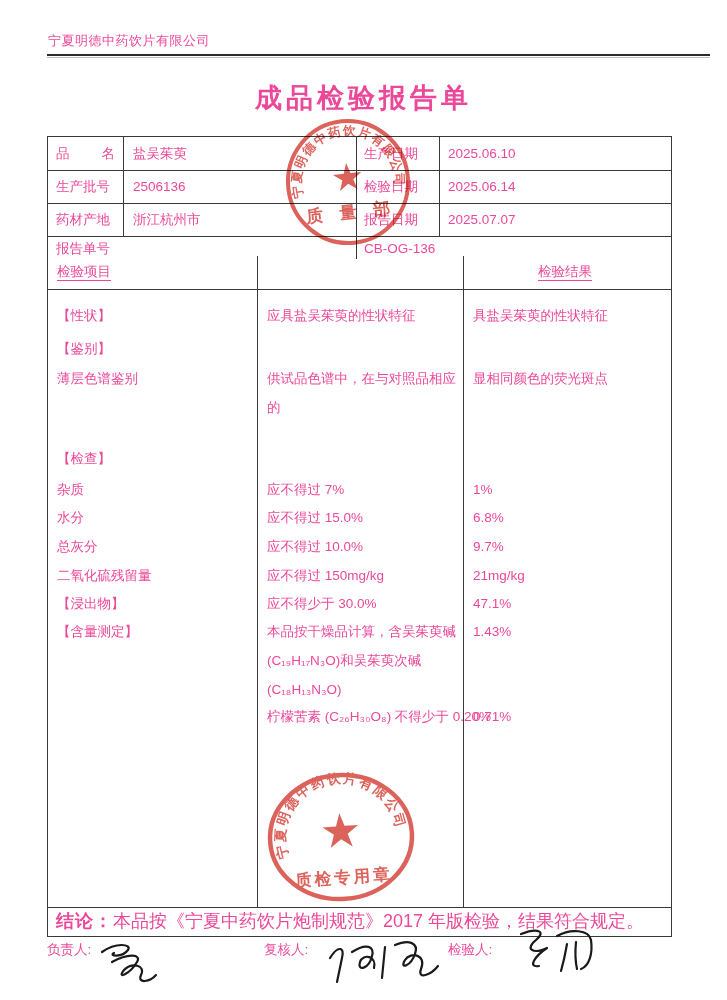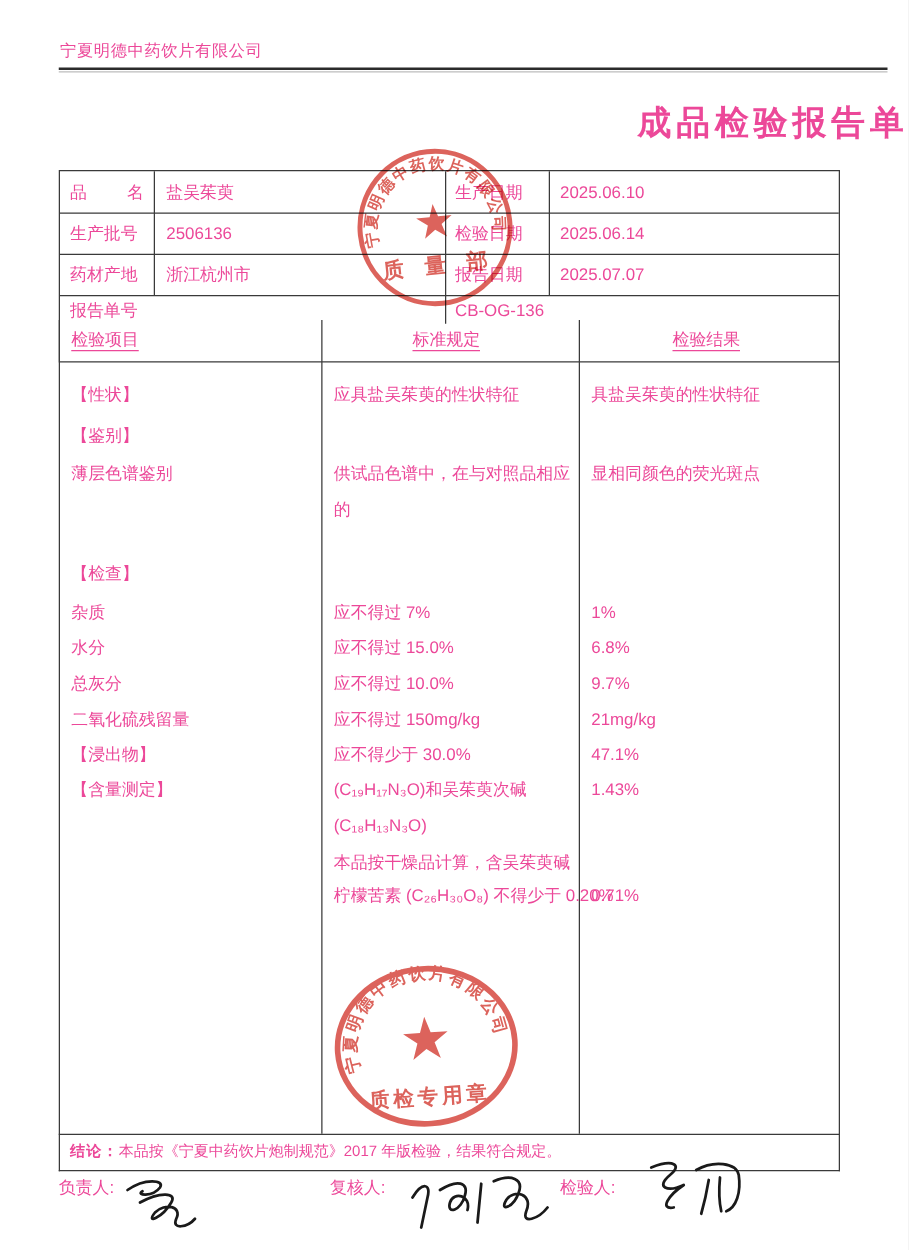--- a/index.html
+++ b/index.html
@@ -7,21 +7,21 @@
     position:relative;width:727px;height:1000px;background:#ffffff;
     font-family:Liberation Sans, sans-serif;color:#ec4899;
     overflow:hidden;margin:0 auto;
   }
   
   .header{position:absolute;left:47px;top:26px;width:663px;height:28px;
     border-bottom:2px solid #2b2b2b;}
   .header:after{content:"";position:absolute;left:0;right:0;bottom:-4px;border-bottom:1px solid #bdbdbd;}
   .co-name{position:absolute;left:1px;top:6px;font-size:13px;letter-spacing:.5px;}
   .doc-code{position:absolute;right:0;top:6px;font-size:12.5px;font-weight:bold;letter-spacing:.3px;}
-  .title{position:absolute;left:0;width:727px;top:80px;text-align:right;
+  .title{position:absolute;left:0;width:727px;top:80px;text-align:center;
     font-size:27px;font-weight:bold;letter-spacing:4px;}
   
   .info-table{position:absolute;left:47px;top:136px;width:625px;height:154px;
     border:1.5px solid #3a3a3a;box-sizing:border-box;}
   .hline{position:absolute;left:0;width:100%;height:1px;background:#3a3a3a;}
   .vline{position:absolute;top:0;width:1px;background:#3a3a3a;}
   .cell{position:absolute;font-size:13.5px;line-height:33px;white-space:nowrap;}
   .jlabel{text-align:justify;text-align-last:justify;}
   
   .items-table{position:absolute;left:47px;top:256px;width:625px;height:652px;
@@ -34,21 +34,21 @@
   .irow{position:absolute;left:0;width:100%;}
   .ic{position:absolute;font-size:13.5px;line-height:29px;}
   .ic1{left:9px;width:192px;}
   .ic2{left:219px;width:190px;}
   .ic3{left:425px;width:192px;}
   .r1{top:45px}.r2{top:78px}.r3{top:108px}.r4{top:188px}.r5{top:219px}
   .r6{top:247px}.r7{top:276px}.r8{top:305px}.r9{top:333px}.r10{top:361px}.r11{top:446px}
   
   .conclusion{position:absolute;left:47px;top:908px;width:625px;height:29px;
     border:1.5px solid #3a3a3a;border-top:none;box-sizing:border-box;
-    font-size:12px;line-height:27px;white-space:nowrap;padding-left:8px;}
+    font-size:18px;line-height:27px;white-space:nowrap;padding-left:8px;}
   .conclusion b{letter-spacing:1px;}
   
   .signoff-label{position:absolute;top:941px;font-size:13.5px;}
   .sig{position:absolute;}
   .sig path{stroke:#1a1a1a;stroke-width:2.2;fill:none;stroke-linecap:round;stroke-linejoin:round;}
   
   .stamp{position:absolute;opacity:.84;mix-blend-mode:multiply;pointer-events:none;}
   .stamp text{fill:#d5453c;}
   .stamp .ring{stroke:#d5453c;fill:none;}
   .stamp .star{fill:#d5453c;}
@@ -88,21 +88,20 @@
 
     <div class="cell" style="left:8px;top:99px;line-height:25px">报告单号</div>
     <div class="cell" style="left:316px;top:99px;line-height:25px">CB-OG-136</div>
   </div>
 
   <div class="items-table">
     <div class="col-div" style="left:209px"></div>
     <div class="col-div" style="left:415px"></div>
 
     <div class="ith h1">检验项目</div>
-    <div class="ith h2">标准规定</div>
     <div class="ith h3">检验结果</div>
 
     <div class="irow r1">
       <div class="ic ic1">【性状】</div>
       <div class="ic ic2">应具盐吴茱萸的性状特征</div>
       <div class="ic ic3">具盐吴茱萸的性状特征</div>
     </div>
     <div class="irow r2">
       <div class="ic ic1">【鉴别】</div>
     </div>
@@ -137,22 +136,22 @@
       <div class="ic ic3">21mg/kg</div>
     </div>
     <div class="irow r9">
       <div class="ic ic1">【浸出物】</div>
       <div class="ic ic2">应不得少于 30.0%</div>
       <div class="ic ic3">47.1%</div>
     </div>
     <div class="irow r10">
       <div class="ic ic1">【含量测定】</div>
       <div class="ic ic2">
+        <div>本品按干燥品计算，含吴茱萸碱</div>
         <div>(C₁₉H₁₇N₃O)和吴茱萸次碱(C₁₈H₁₃N₃O)</div>
-        <div>本品按干燥品计算，含吴茱萸碱</div>
       </div>
       <div class="ic ic3">1.43%</div>
     </div>
     <div class="irow r11">
       <div class="ic ic2" style="white-space:nowrap">柠檬苦素 (C₂₆H₃₀O₈) 不得少于 0.20%</div>
       <div class="ic ic3">0.71%</div>
     </div>
   </div>
 
   <div class="conclusion"><b>结论：</b><span>本品按《宁夏中药饮片炮制规范》2017 年版检验，结果符合规定。</span></div>

